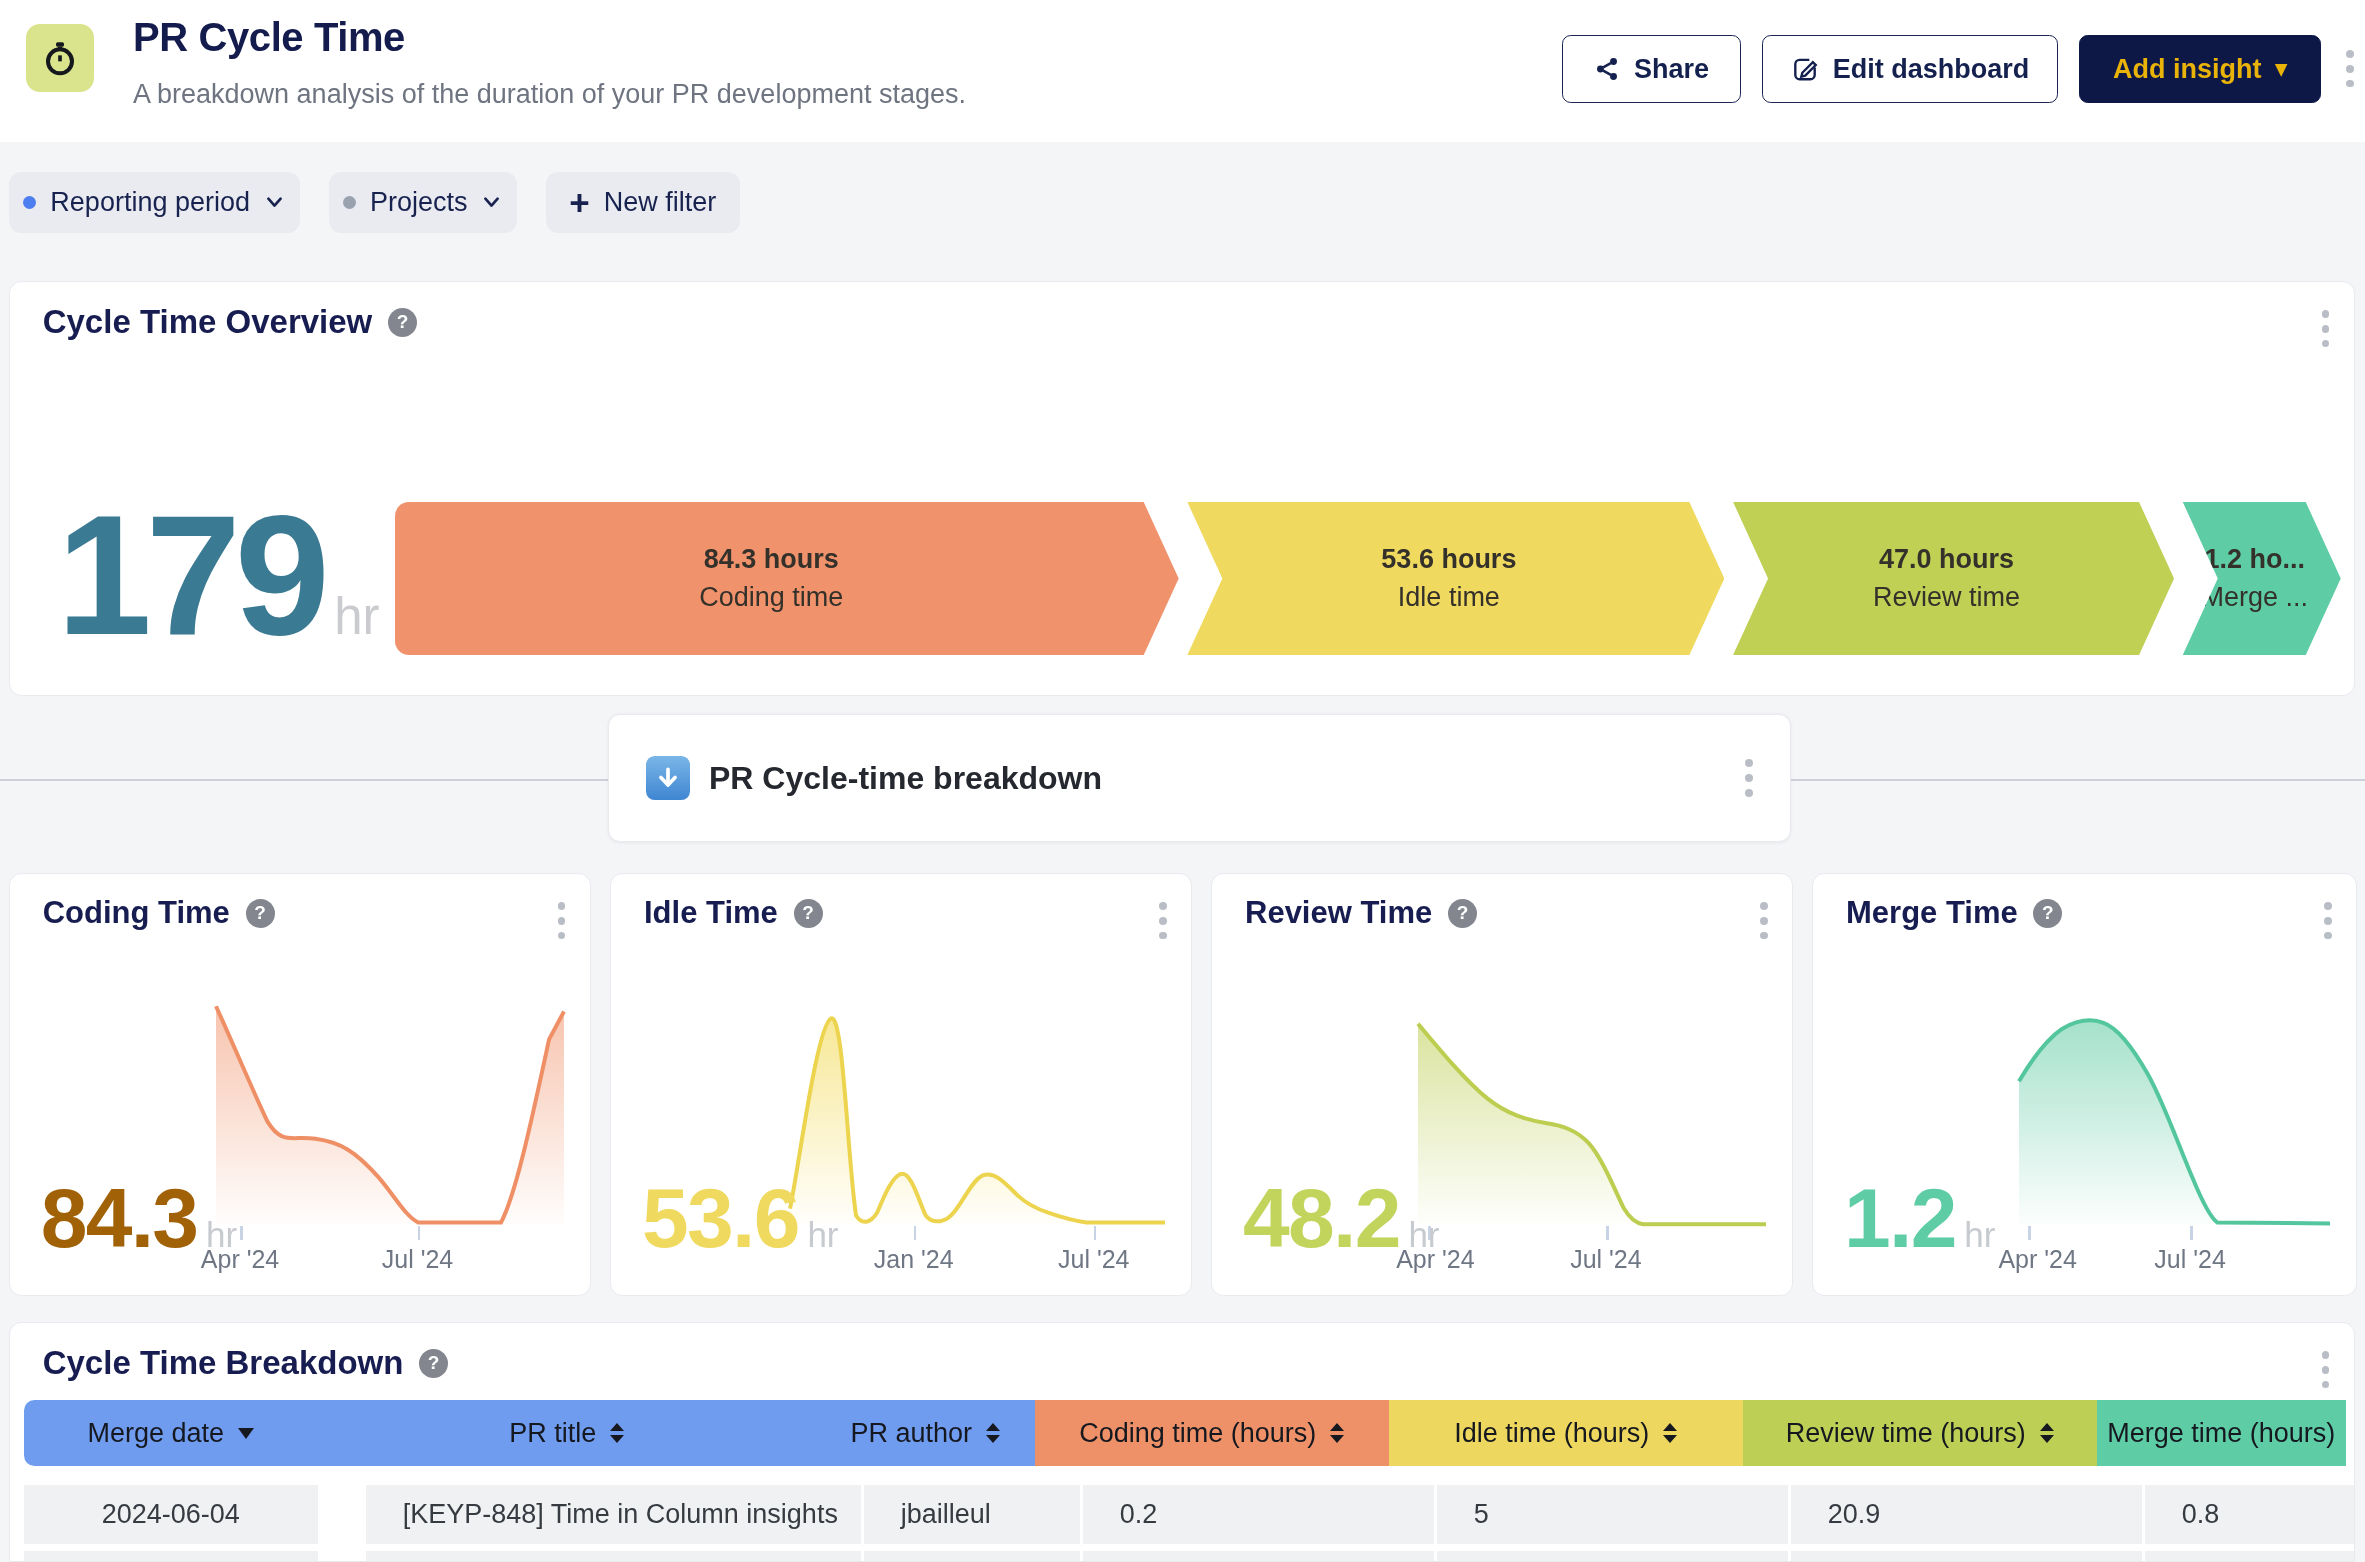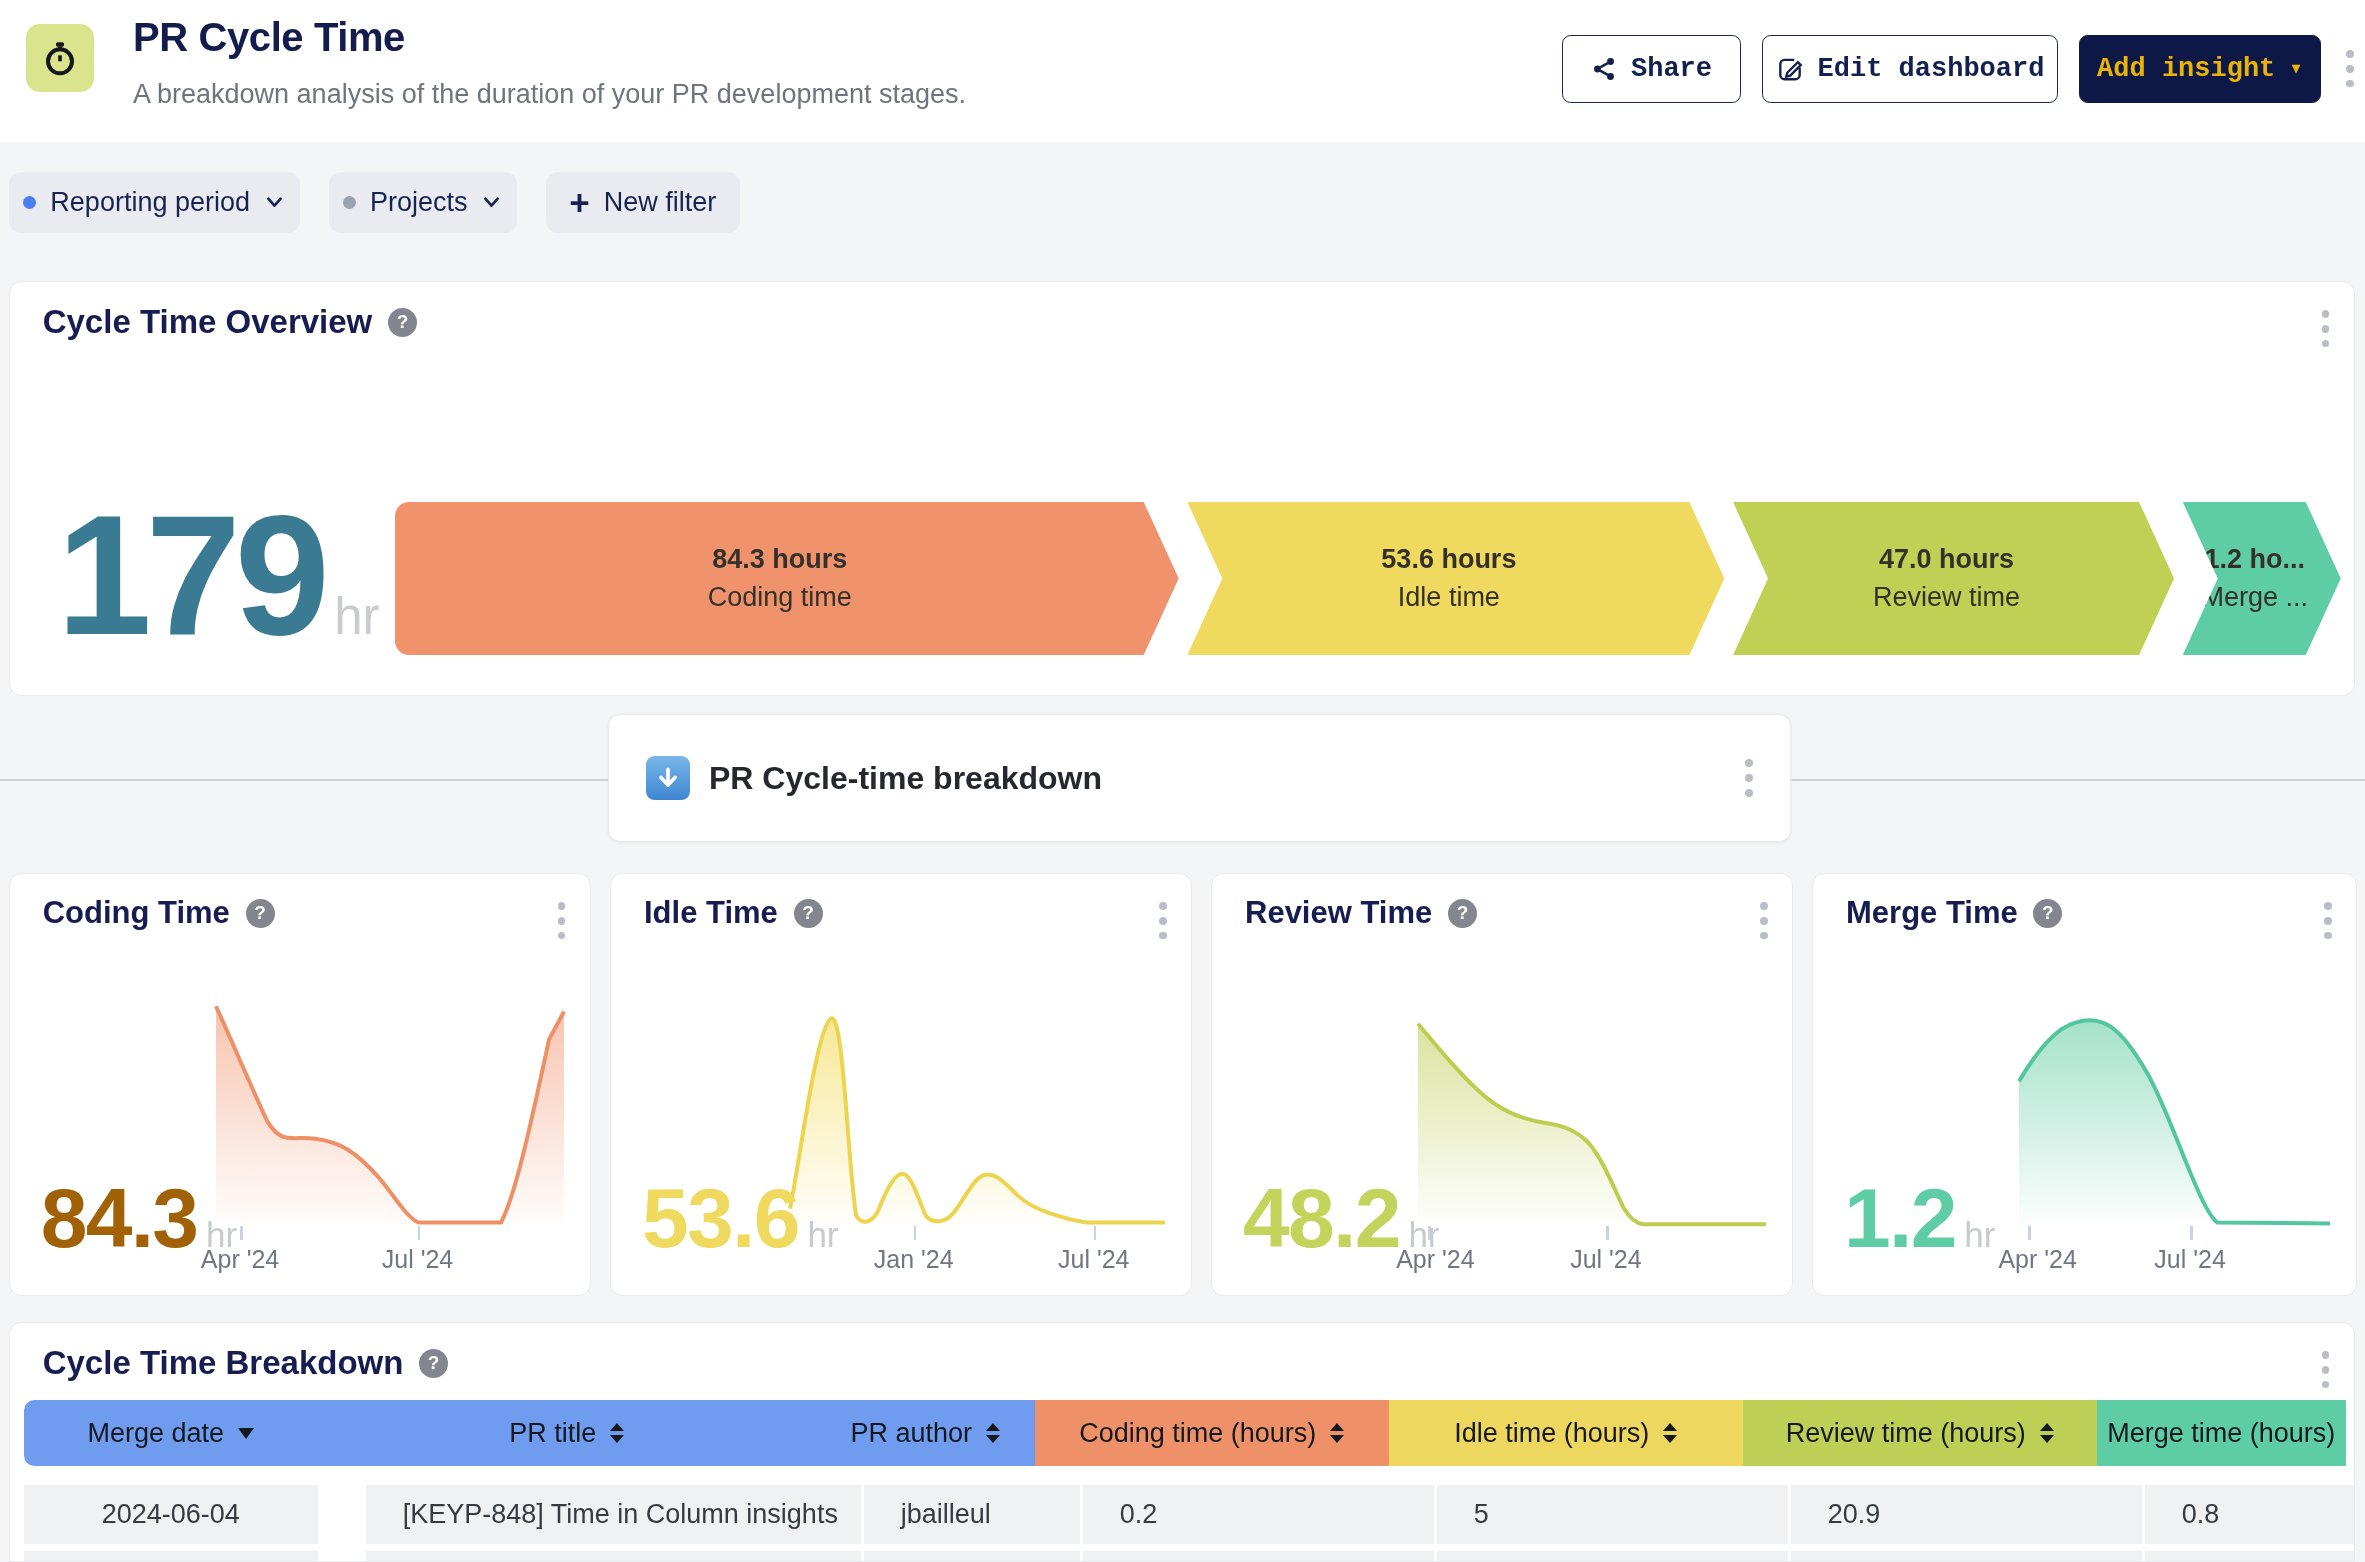--- a/index.html
+++ b/index.html
@@ -9,21 +9,21 @@
     font-family:"Liberation Sans", sans-serif; color:#15181f;
   }
   
   .hdr { position:absolute; top:0; left:0; width:2366px; height:142px; background:#fff; }
   .hdr-icon { position:absolute; left:26px; top:23.5px; width:68px; height:68px; border-radius:14px;
     background:#d9e48c; display:flex; align-items:center; justify-content:center; }
   .hdr-title { position:absolute; left:133px; top:15px; font-size:40px; font-weight:bold; color:#141b4d; letter-spacing:-0.4px; }
   .hdr-sub { position:absolute; left:133px; top:79px; font-size:27px; color:#6e7480; }
   .hdr-actions { position:absolute; left:1562px; top:35px; display:flex; gap:21px; align-items:center; }
   .btn { height:68px; border:1.7px solid #1b2453; border-radius:8.7px; background:#fff; color:#14204e;
-    display:inline-flex; align-items:center; justify-content:center; gap:14px; font-size:27px; font-weight:600;font-family:Liberation Mono, monospace; }
+    display:inline-flex; align-items:center; justify-content:center; gap:14px; font-size:27px; font-weight:600; }
   .btn-share { width:179px; } .btn-edit { width:296px; }
   .btn-primary { width:242px; background:#0e1847; border-color:#0e1847; color:#eab308; }
   .caret { font-size:22.6px; line-height:1; }
   .kebab { display:flex; flex-direction:column; gap:7px; align-items:center; }
   .kebab i { width:7.8px; height:7.8px; border-radius:50%; background:#b9bec6; }
   .hdr-kebab { position:absolute; left:2346px; top:50px; }
   
   .chips { position:absolute; left:8.7px; top:172px; display:flex; gap:29px; }
   .chip { height:61px; border-radius:12.2px; background:#e9ebf1; display:inline-flex; align-items:center;
     justify-content:center; gap:14px; font-size:27px; font-weight:500; color:#18224f; }
@@ -42,21 +42,21 @@
   #overview { left:8.7px; top:281px; width:2346px; height:415px; }
   .stat { position:absolute; left:47px; bottom:49px; display:flex; align-items:baseline; gap:10.5px; }
   .stat-num { font-size:171px; font-weight:bold; color:#3b7a93; line-height:0.78; letter-spacing:-6.1px; }
   .stat-unit { font-size:51px; font-weight:500; color:#c9cbcf; }
   .segments { position:absolute; left:385px; top:220px; height:153px; display:flex; gap:8.7px; }
   .seg { height:100%; display:flex; flex-direction:column; align-items:center; justify-content:center;
     gap:7px; font-size:27px; color:#34302a; padding:0 40px 0 26px;
     clip-path:polygon(0 0, calc(100% - 35px) 0, 100% 50%, calc(100% - 35px) 100%, 0 100%, 35px 50%); }
   .seg b { font-weight:bold; }
   .seg-first { border-radius:14px 0 0 14px;
-    clip-path:polygon(0 0, calc(100% - 35px) 0, 100% 50%, calc(100% - 35px) 100%, 0 100%); }
+    clip-path:polygon(0 0, calc(100% - 35px) 0, 100% 50%, calc(100% - 35px) 100%, 0 100%);padding-left:9px; }
   .seg0 { width:784px; background:#f0936c; }
   .seg1 { width:537px; background:#f0d95f; }
   .seg2 { width:441px; background:#bfd055; }
   .seg3 { width:158px; background:#5ecda5; white-space:nowrap; }
   
   .section-line { position:absolute; left:0; top:779px; width:2366px; height:1.7px; background:#cdd0db; }
   #banner { left:608px; top:714px; width:1183px; height:128px; box-shadow:0 0.9px 3.5px rgba(20,25,60,0.06); }
   .banner-inner { display:flex; align-items:center; height:100%; padding:0 37px; gap:19px; }
   .emoji-down { width:44px; height:44px; border-radius:8.7px; background:linear-gradient(180deg,#7ab6e8,#3f86d2);
     display:flex; align-items:center; justify-content:center; flex:0 0 auto; }

